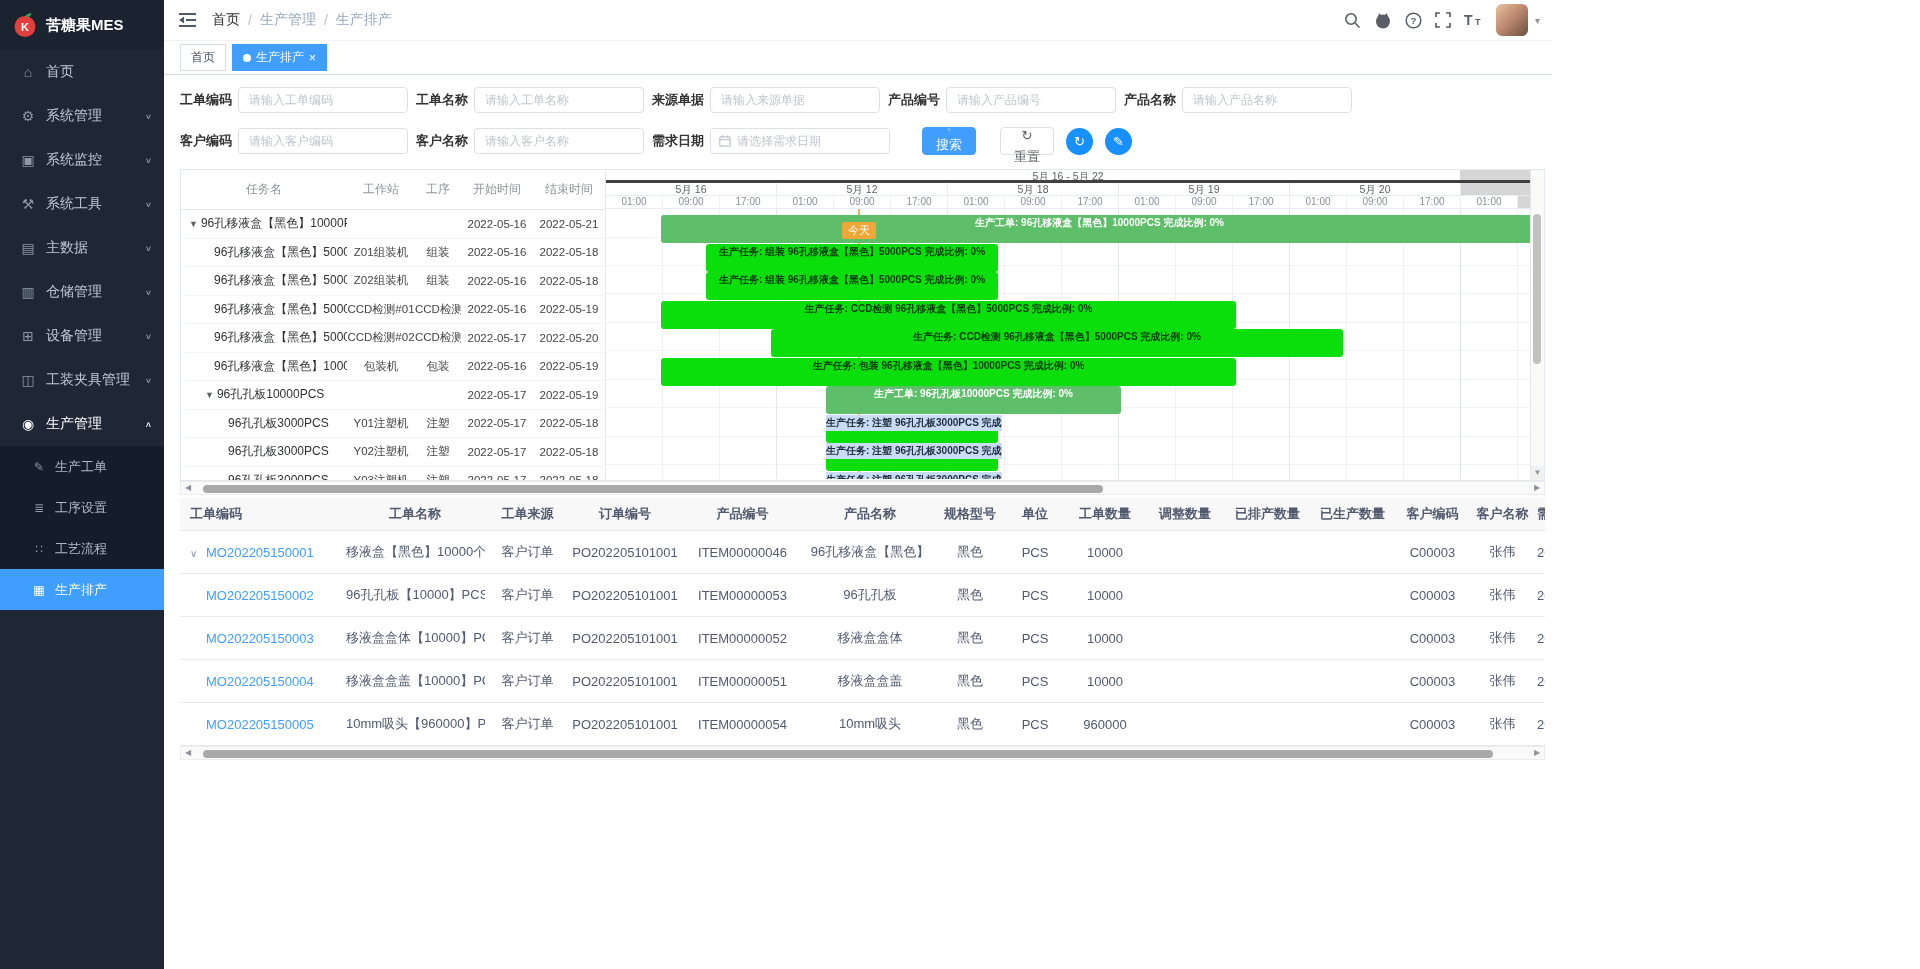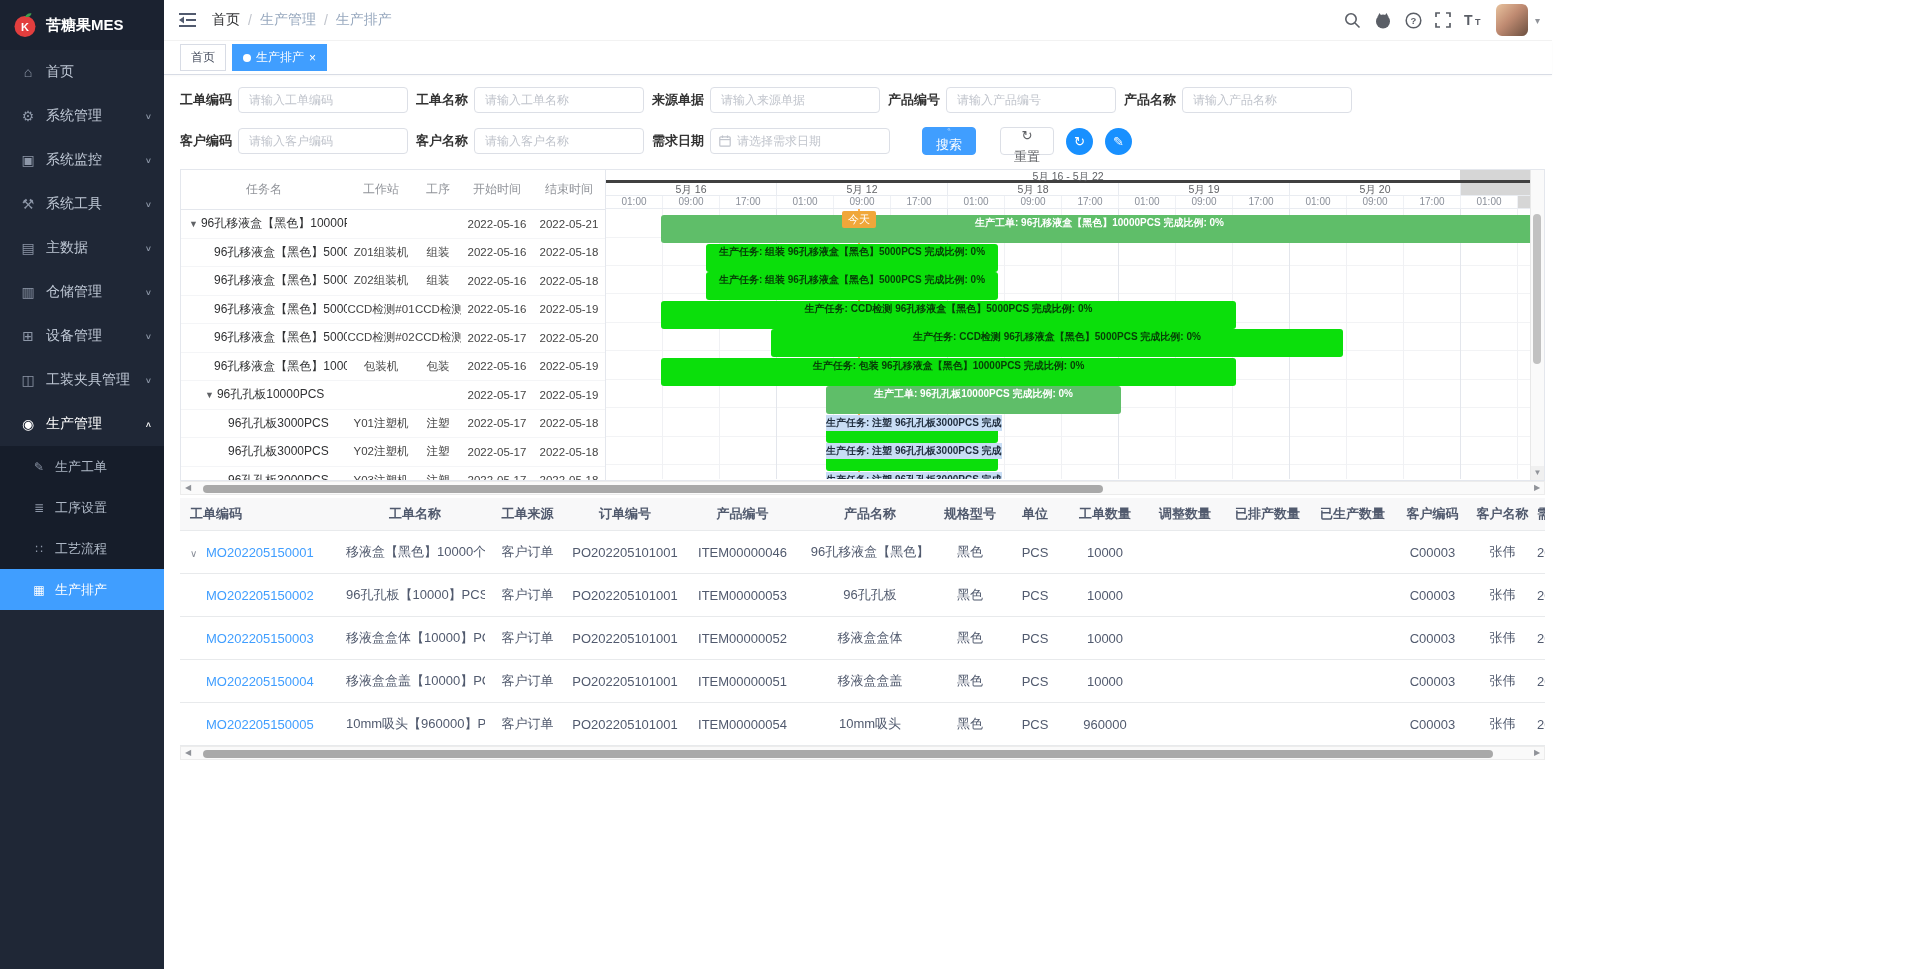--- a/index.html
+++ b/index.html
@@ -93,21 +93,21 @@
       repeating-linear-gradient(to right,transparent 0,transparent 170px,#e3e6ec 170px,#e3e6ec 171px),
       repeating-linear-gradient(to right,transparent 0,transparent 56px,#f0f1f4 56px,#f0f1f4 57px),
       repeating-linear-gradient(to bottom,transparent 0,transparent 27.5px,#f2f3f5 27.5px,#f2f3f5 28.5px);}
   .today-line{position:absolute;left:252px;top:0;bottom:0;width:2px;background:#ffb054;}
   .bars{position:absolute;left:0;top:0;right:0;bottom:0;}
   .bar{position:absolute;height:28px;line-height:16px;border-radius:3px;font-size:10px;font-weight:bold;white-space:nowrap;cursor:pointer;text-align:center;overflow:hidden;}
   .bar.parent{background:#5fbe69;color:#fff;}
   .bar.task{background:#0bdf0b;color:#064006;}
   .bar.task.sel{overflow:visible;text-align:left;}
   .bar.task.sel .bar-label{display:inline-block;max-width:176px;overflow:hidden;background:#c8ddf5;color:#1f2d3d;vertical-align:top;height:16px;}
-  .today-chip{position:absolute;left:253px;top:2px;transform:translateX(-50%);background:#f0a73a;color:#fff;font-size:11px;padding:1px 6px;border-radius:2px;z-index:5;}
+  .today-chip{position:absolute;left:253px;top:13px;transform:translateX(-50%);background:#f0a73a;color:#fff;font-size:11px;padding:1px 6px;border-radius:2px;z-index:5;}
   .vscroll{width:13px;min-width:13px;border-left:1px solid #e8e8e8;background:#fafafa;position:relative;cursor:pointer;}
   .vthumb{position:absolute;top:44px;left:2px;width:8px;height:150px;border-radius:4px;background:#c1c1c1;}
   .varrow{position:absolute;bottom:0;left:0;width:13px;height:14px;text-align:center;font-size:8px;line-height:14px;color:#909399;background:#f0f0f0;}
 
   .hscroll{width:1365px;height:14px;box-sizing:border-box;margin-top:0;background:#fafafa;border:1px solid #ececec;display:flex;align-items:center;cursor:pointer;}
   .harrow{width:14px;text-align:center;font-size:8px;color:#909399;line-height:14px;}
   .htrack{flex:1;position:relative;height:100%;}
   .hthumb{position:absolute;top:2.5px;height:8px;border-radius:4px;background:#a9a9a9;}
   .hthumb.g1{left:8px;width:900px;}
   .hthumb.g2{left:8px;width:1290px;}

